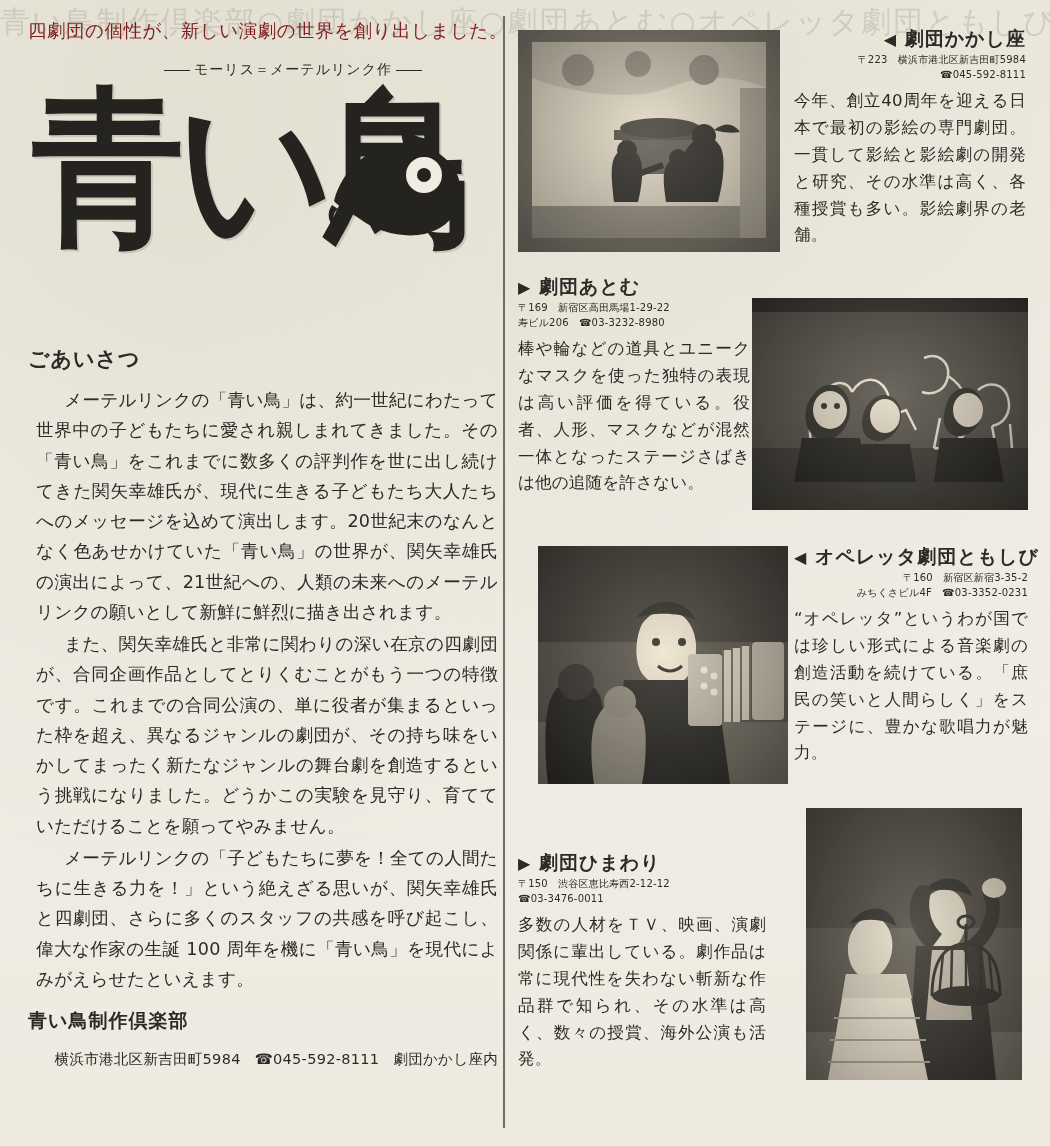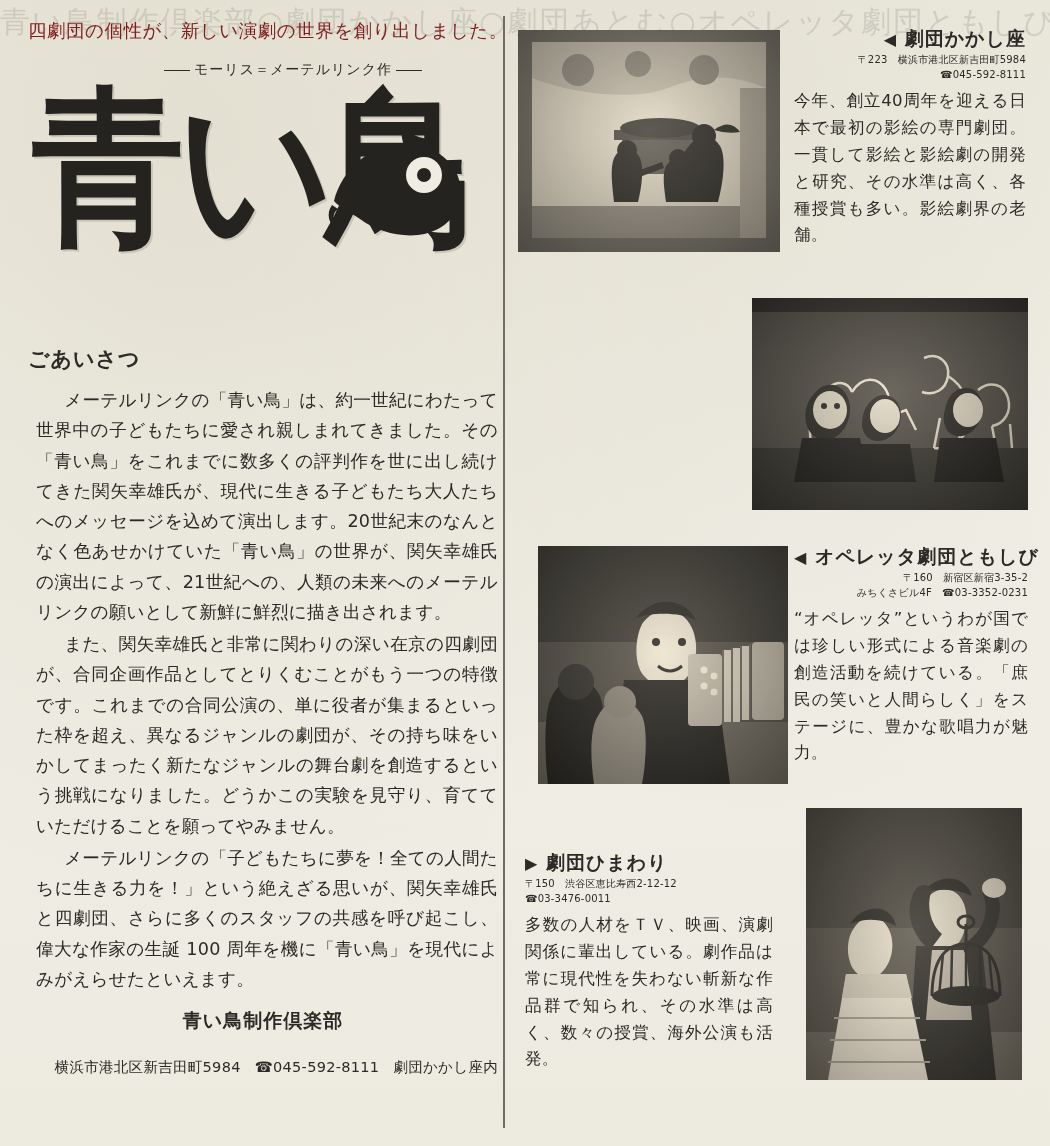--- a/index.html
+++ b/index.html
@@ -115,27 +115,27 @@
   .body-p {
     font-size: 17.6px;
     line-height: 1.72;
     text-align: justify;
     text-indent: 1.6em;
     margin: 0 0 2px 8px;
     letter-spacing: .2px;
   }
   .credit-right {
     margin-top: 14px;
-    text-align: center;
+    text-align: left;
     font-size: 19px;
     font-weight: 700;
     letter-spacing: 1px;
   }
   .credit-addr {
-    margin-top: 24px;
+    margin-top: 16px;
     text-align: right;
     font-size: 14.5px;
     letter-spacing: .3px;
     white-space: nowrap;
   }
   .credit-addr .sp { display:inline-block; width: 14px; }
 
   
   .divider {
     position: absolute;
@@ -200,21 +200,21 @@
 
   
   .e3 { height: 258px; margin-top: 4px; }
   .e3 .photo { position:absolute; left: 20px; top: 2px; width: 250px; height: 238px; }
   .e3 .txt { position: absolute; left: 276px; top: 0px; width: 234px; text-align: right; }
   .e3 .ent-body { text-align: justify; }
 
   
   .e4 { height: 270px; margin-top: 6px; }
   .e4 .photo { position:absolute; right: 6px; top: 0px; width: 216px; height: 272px; }
-  .e4 .txt { position: absolute; left: 7px; top: 42px; width: 248px; }
+  .e4 .txt { position: absolute; left: 0; top: 42px; width: 248px; }
 
   .sepia { filter: sepia(.35) saturate(.6); }
 </style>
 </head>
 <body>
 
 <div class="paper"></div>
 <div class="ghost-top">青い鳥制作倶楽部○劇団かかし座○劇団あとむ○オペレッタ劇団ともしび○劇団ひまわり</div>
 
 <div class="sheet">
@@ -316,20 +316,31 @@
           <path d="M50,140 h58 l8,44 h-74 Z" fill="#23211b"></path>
           <path d="M118,104 c10,-12 26,-8 30,6 c4,14 -4,28 -16,32 c-12,4 -22,-4 -22,-16 c0,-10 4,-18 8,-22 Z" fill="#2b2922"></path>
           <ellipse cx="133" cy="118" rx="15" ry="17" fill="#cfc9b4"></ellipse>
           <path d="M108,146 h50 l6,38 h-62 Z" fill="#23211b"></path>
           <path d="M200,96 c12,-12 28,-6 30,10 c2,16 -8,30 -20,32 c-12,2 -20,-8 -18,-22 c2,-10 4,-16 8,-20 Z" fill="#2b2922"></path>
           <ellipse cx="216" cy="112" rx="15" ry="17" fill="#cfc9b4"></ellipse>
           <path d="M188,140 h56 l8,44 h-70 Z" fill="#23211b"></path>
           <rect x="0" y="0" width="276" height="14" fill="#2f2d26"></rect>
         </svg>
         <div class="vign"></div>
+      </div>
+      <div class="txt">
+        <div class="ent-title">
+          <span class="tri">▶</span>
+          <span>劇団あとむ</span>
+        </div>
+        <div class="ent-addr">
+          <div>〒169　新宿区高田馬場1-29-22</div>
+          <div>寿ビル206　☎03-3232-8980</div>
+        </div>
+        <div class="ent-body">棒や輪などの道具とユニークなマスクを使った独特の表現は高い評価を得ている。役者、人形、マスクなどが混然一体となったステージさばきは他の追随を許さない。</div>
       </div>
     </div>
 
     <div class="entry e3">
       <div class="photo sepia">
         <svg viewBox="0 0 250 238" width="250" height="238">
           <rect width="250" height="238" fill="#555146"></rect>
           <rect y="0" width="250" height="96" fill="#3f3c33"></rect>
           <rect y="176" width="250" height="62" fill="#6d6858"></rect>
           <path d="M104,78 c14,-20 40,-18 50,4 c8,18 4,42 -8,52 c-14,12 -36,6 -44,-10 c-6,-14 -4,-34 2,-46 Z" fill="#d9d2bd"></path>

